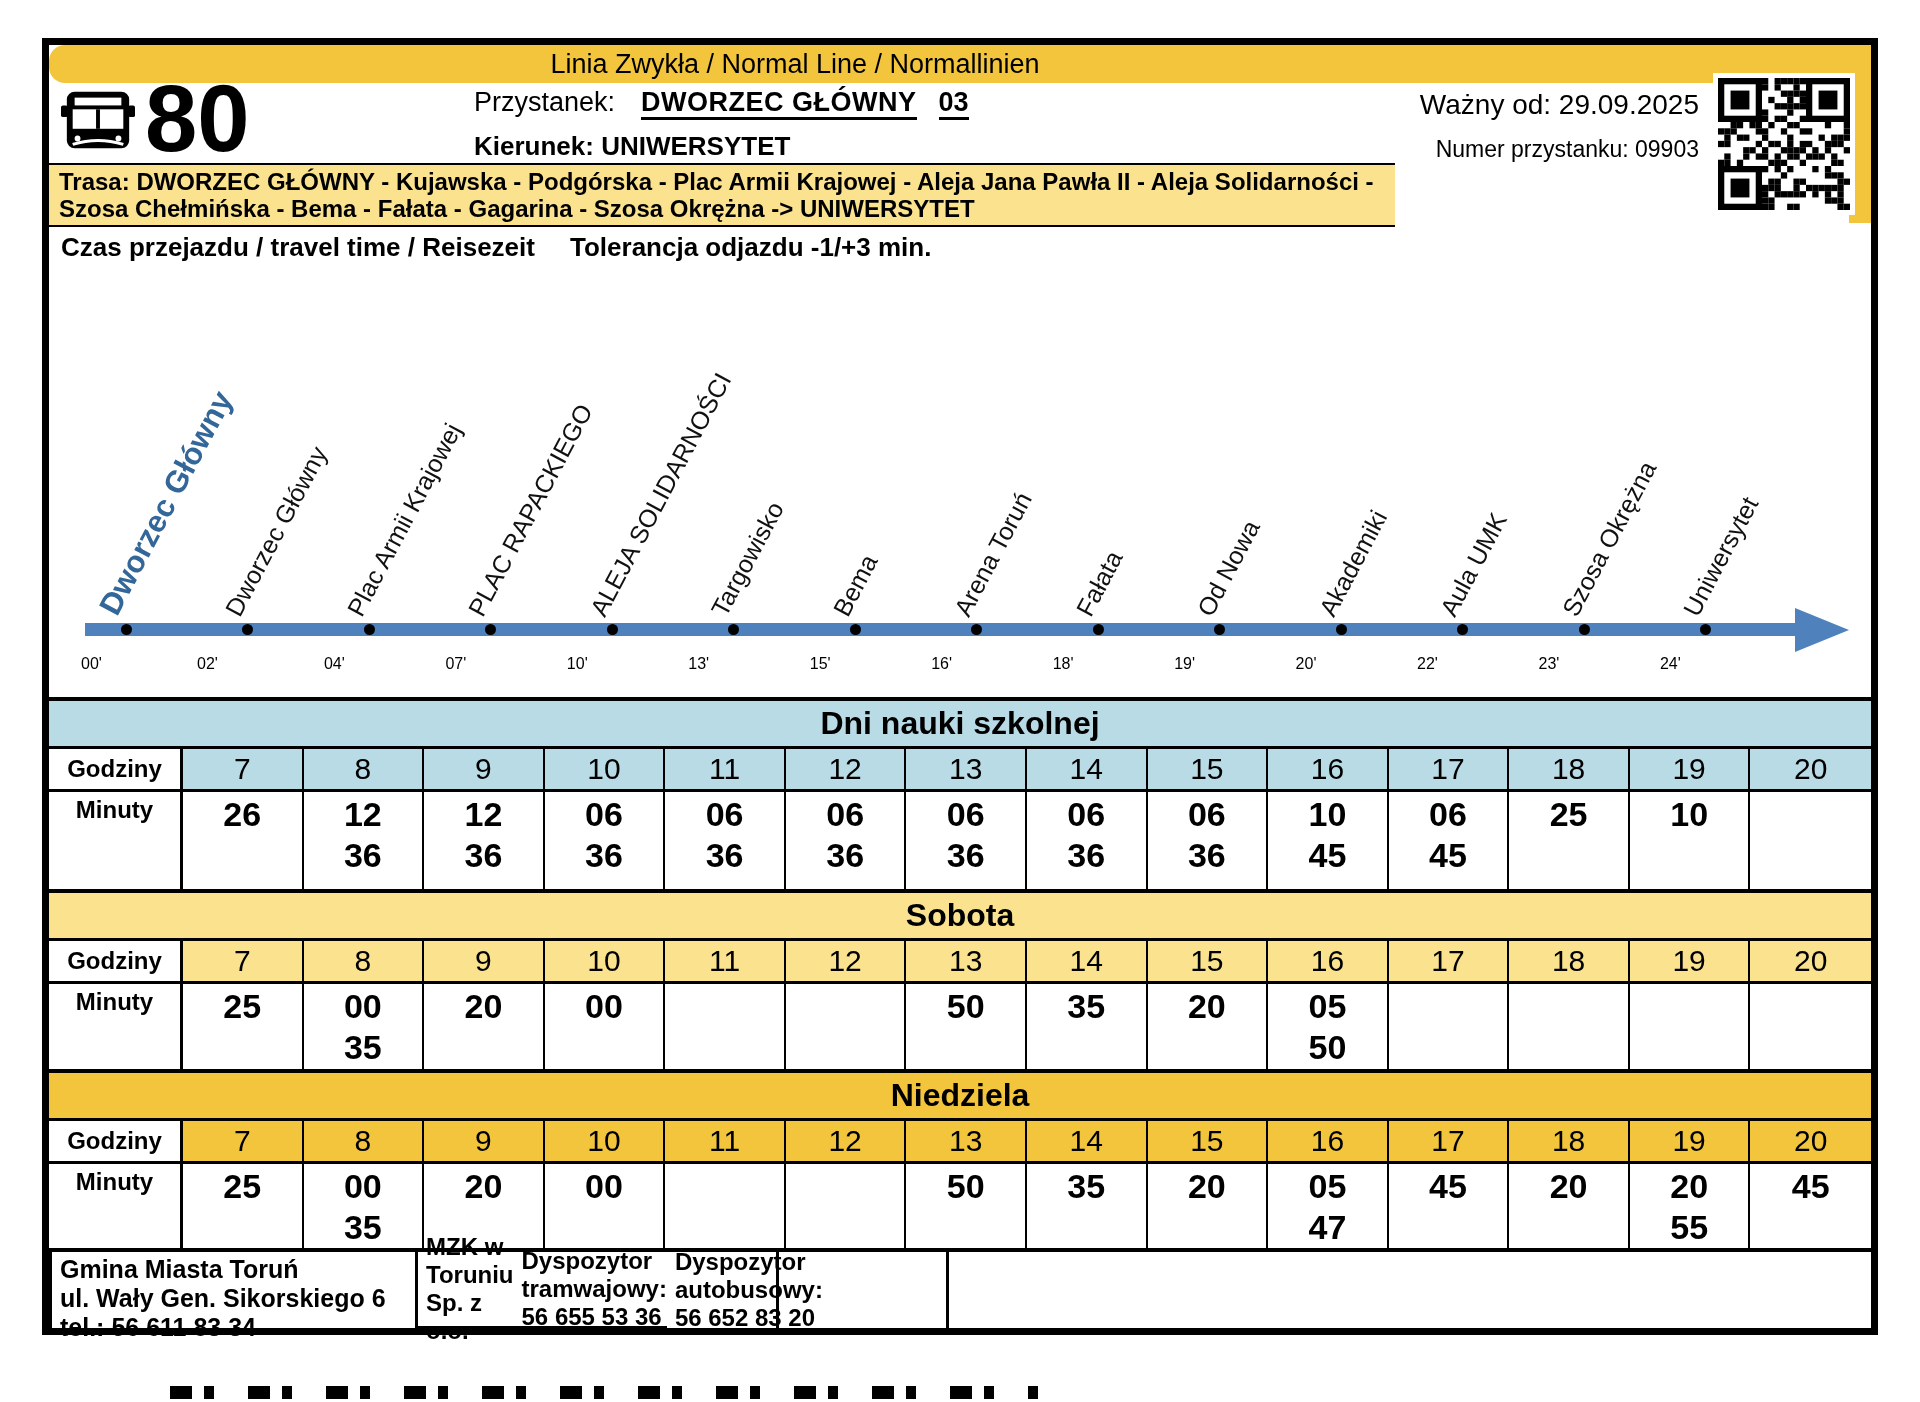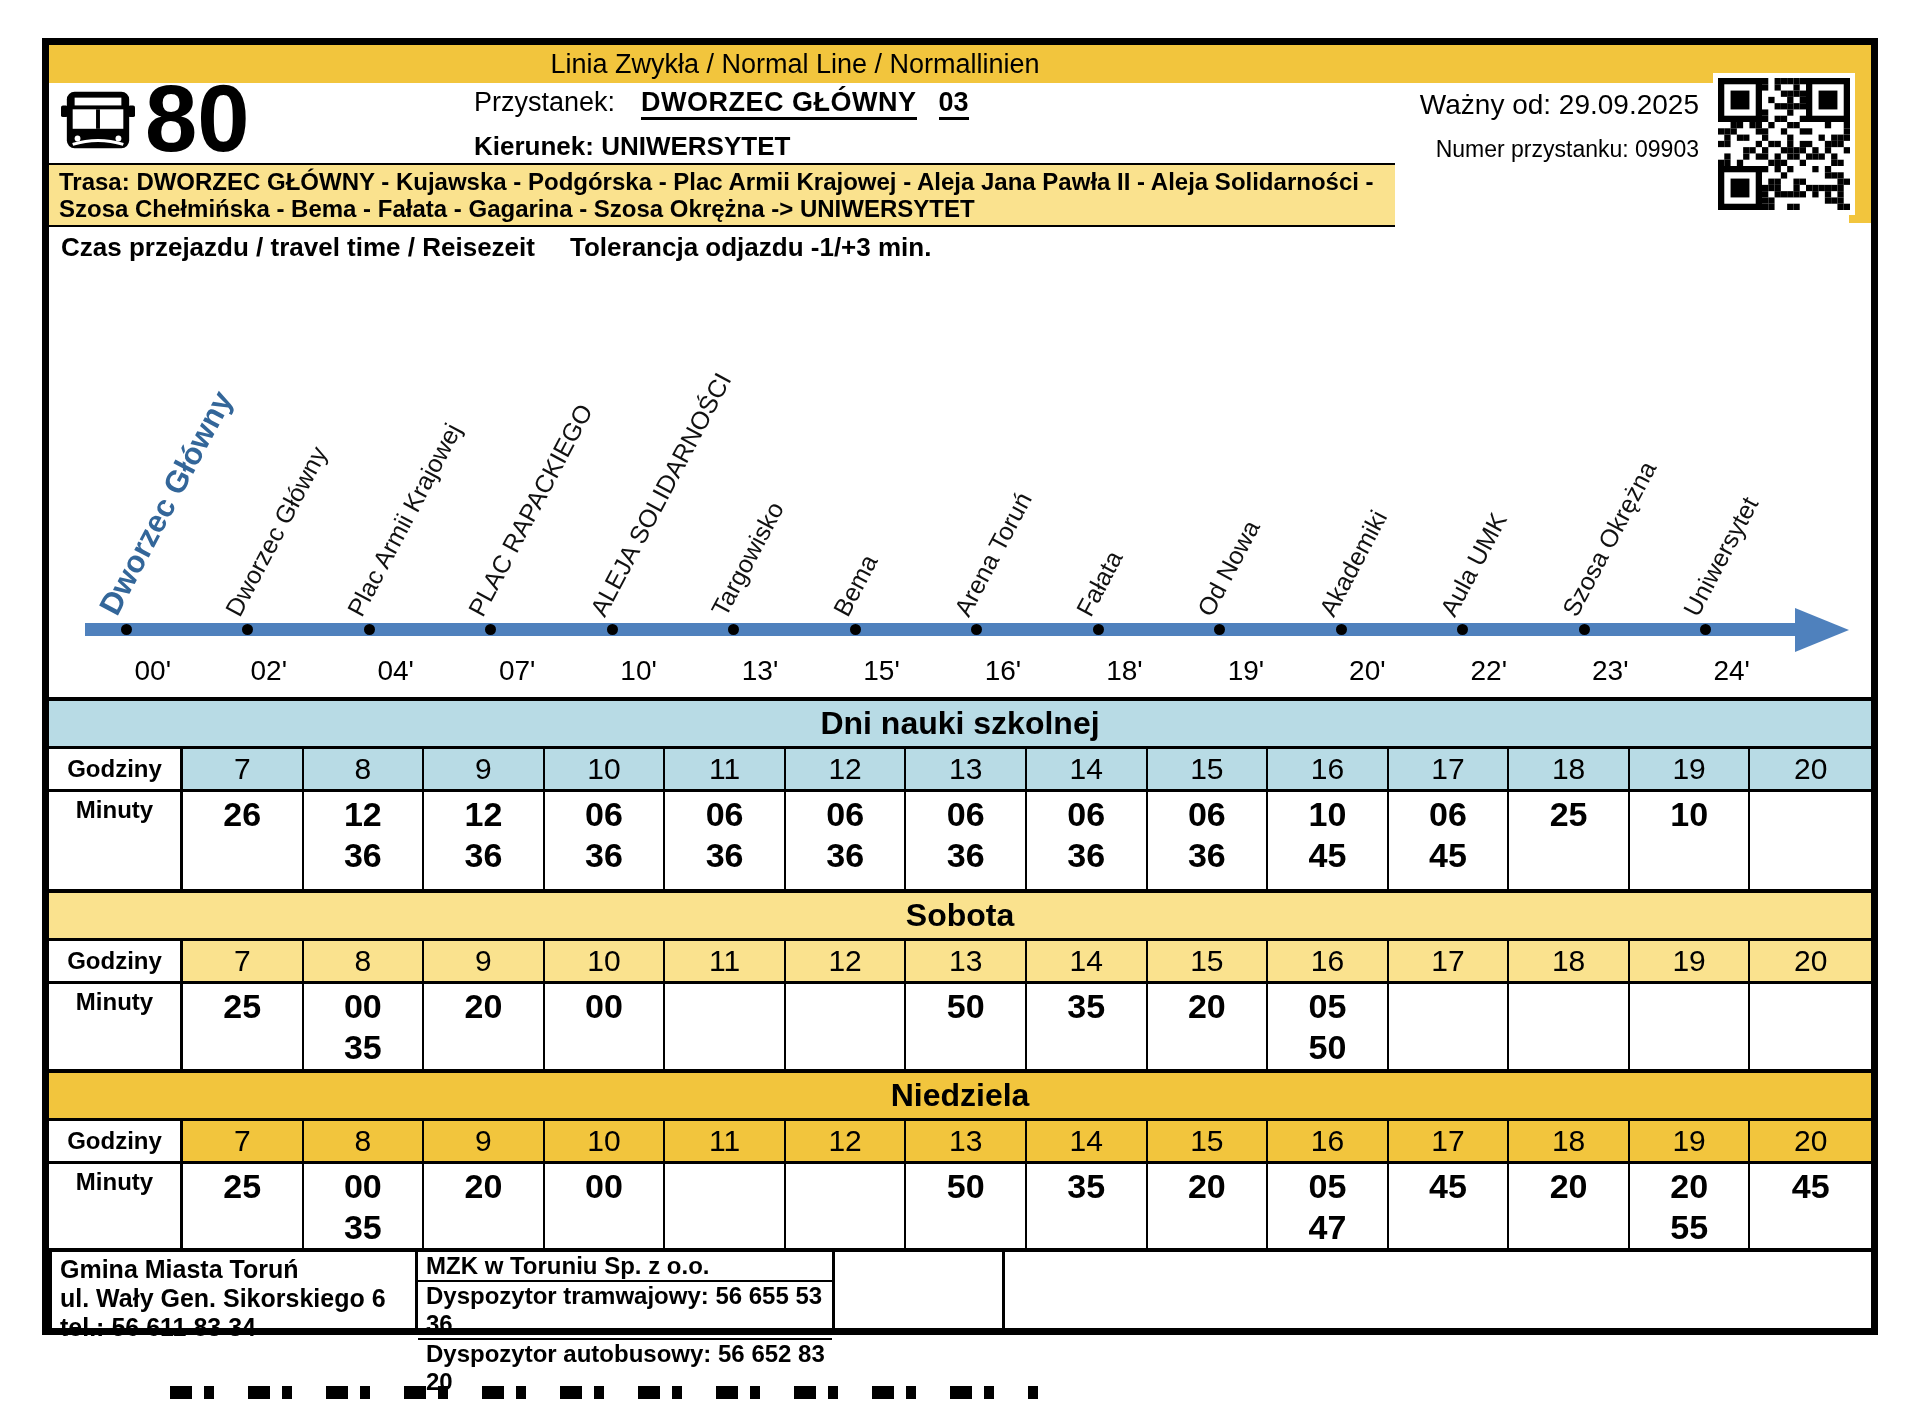--- a/index.html
+++ b/index.html
@@ -9,21 +9,21 @@
     --lineblue:#4F81BD;
     --stopblue:#336699;
   }
   html,body{margin:0;padding:0;background:#fff;}
   .page{position:relative;width:1920px;height:1402px;background:#fff;
         font-family:"Liberation Sans",sans-serif;color:#000;overflow:hidden;}
   .frame{position:absolute;left:42px;top:38px;width:1836px;border:7px solid #000;
          box-sizing:border-box;background:#fff;}
   
   .topbar{height:38px;background:var(--gold);display:flex;align-items:center;
-          justify-content:center;font-size:27px;padding-right:330px;box-sizing:border-box;}
+          justify-content:center;font-size:27px;padding-right:330px;box-sizing:border-box;border-radius:16px;}
   .corner-strip{position:absolute;top:0;right:0;width:22px;height:178px;background:var(--gold);z-index:1;}
   
   .header{position:relative;height:80px;padding-left:8px;}
   .bus{position:absolute;left:12px;top:6px;width:74px;height:64px;}
   .lineno{position:absolute;left:96px;top:-8px;font-size:94px;font-weight:bold;line-height:88px;}
   .stop-block{position:absolute;left:425px;top:4px;}
   .sb-r1{font-size:27px;}
   .sb-r1 .name{font-weight:bold;border-bottom:3px solid #000;margin-left:26px;letter-spacing:.5px;}
   .sb-r1 .plat{font-weight:bold;border-bottom:3px solid #000;margin-left:22px;}
   .sb-r2{margin-top:13px;font-size:26px;font-weight:bold;}
@@ -38,21 +38,21 @@
          padding:3px 10px;font-weight:bold;font-size:24px;line-height:27px;min-height:58px;}
   
   .czas{height:40px;display:flex;align-items:center;font-weight:bold;font-size:26px;padding-left:12px;}
   .czas .lab{display:inline-block;width:509px;}
   
   .diagram{position:relative;height:430px;}
   .blue-line{position:absolute;left:36px;top:356px;width:1712px;height:13px;background:var(--lineblue);}
   .arrow{position:absolute;left:1746px;top:341px;width:0;height:0;
          border-left:54px solid var(--lineblue);border-top:22px solid transparent;border-bottom:22px solid transparent;}
   .dot{position:absolute;top:357px;width:11px;height:11px;border-radius:50%;background:#000;}
-  .time{position:absolute;top:388px;width:90px;text-align:right;font-size:28px;}
+  .time{position:absolute;top:388px;width:90px;text-align:left;font-size:16px;}
   .stop{position:absolute;bottom:76px;transform-origin:0 100%;transform:rotate(-62deg);
         white-space:nowrap;font-size:25px;color:#111;}
   .stop.current{font-size:31px;font-weight:bold;color:var(--stopblue);}
   
   .section{border-top:4px solid #000;}
   .sec-title{height:45px;line-height:45px;text-align:center;font-weight:bold;font-size:32px;}
   .tt-grid{display:grid;grid-template-columns:134px repeat(14,1fr);}
   .tt-grid .cell{border-right:2px solid #000;box-sizing:border-box;text-align:center;}
   .tt-grid .cell:last-child{border-right:none;}
   .hours{border-top:3px solid #000;}
@@ -66,22 +66,22 @@
   .minutes .cell.label{font-size:24px;line-height:32px;}
   .m-0 .cell{min-height:97px;}
   .m-1 .cell{min-height:85px;}
   .m-2 .cell{min-height:70px;}
   
   .footer{display:flex;border-top:4px solid #000;height:80px;box-sizing:border-box;background:#fff;}
   .f-logo{width:252px;display:flex;align-items:center;padding-left:14px;gap:12px;box-sizing:border-box;}
   .logo-text{font-family:"Liberation Serif",serif;font-size:31px;line-height:31px;color:#1a1a1a;}
   .f-addr{width:366px;border-left:3px solid #000;box-sizing:border-box;padding:3px 0 3px 8px;
           display:flex;flex-direction:column;justify-content:space-between;font-weight:bold;font-size:25px;}
-  .f-mzk{width:420px;border-left:3px solid #000;border-right:3px solid #000;box-sizing:border-box;
-         display:flex;flex-direction:column;font-weight:bold;font-size:24px;}
+  .f-mzk{width:364px;border-left:3px solid #000;border-right:3px solid #000;box-sizing:border-box;
+         display:flex;flex-direction:row;font-weight:bold;font-size:24px;}
   .f-mzk .row{flex:1;display:flex;align-items:center;padding-left:8px;border-bottom:2px solid #000;}
   .f-mzk .row:last-child{border-bottom:none;}
   .f-empty{width:170px;border-right:3px solid #000;box-sizing:border-box;}
   
   .clip{position:absolute;left:170px;top:1386px;width:868px;height:13px;
         background:repeating-linear-gradient(90deg,#000 0 22px,transparent 22px 34px,#000 34px 44px,transparent 44px 78px);}
 </style>
 </head>
 <body>
 

